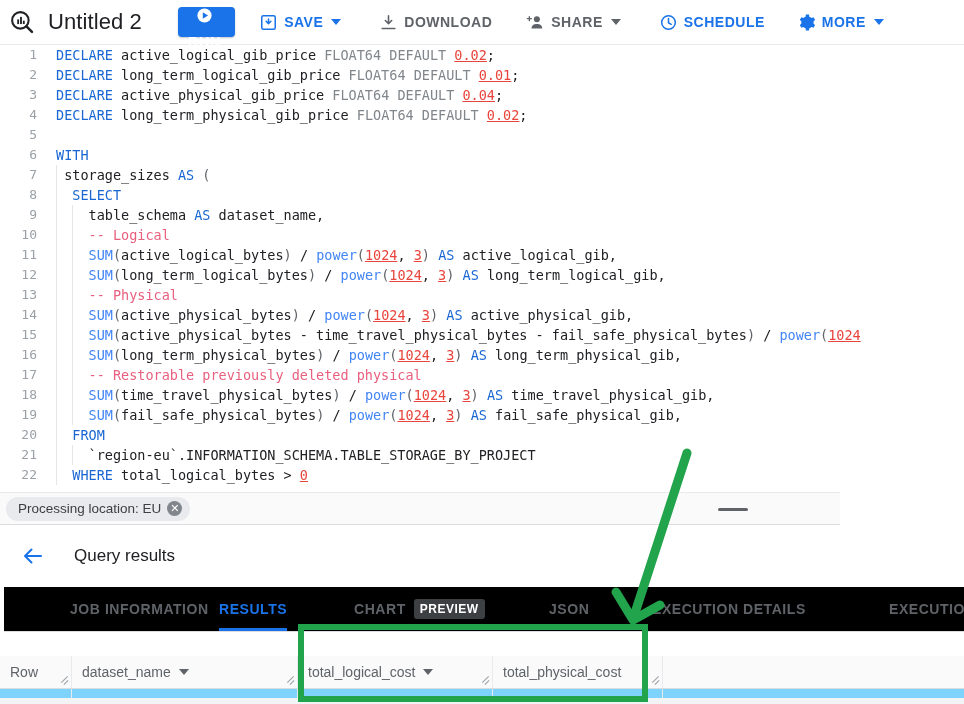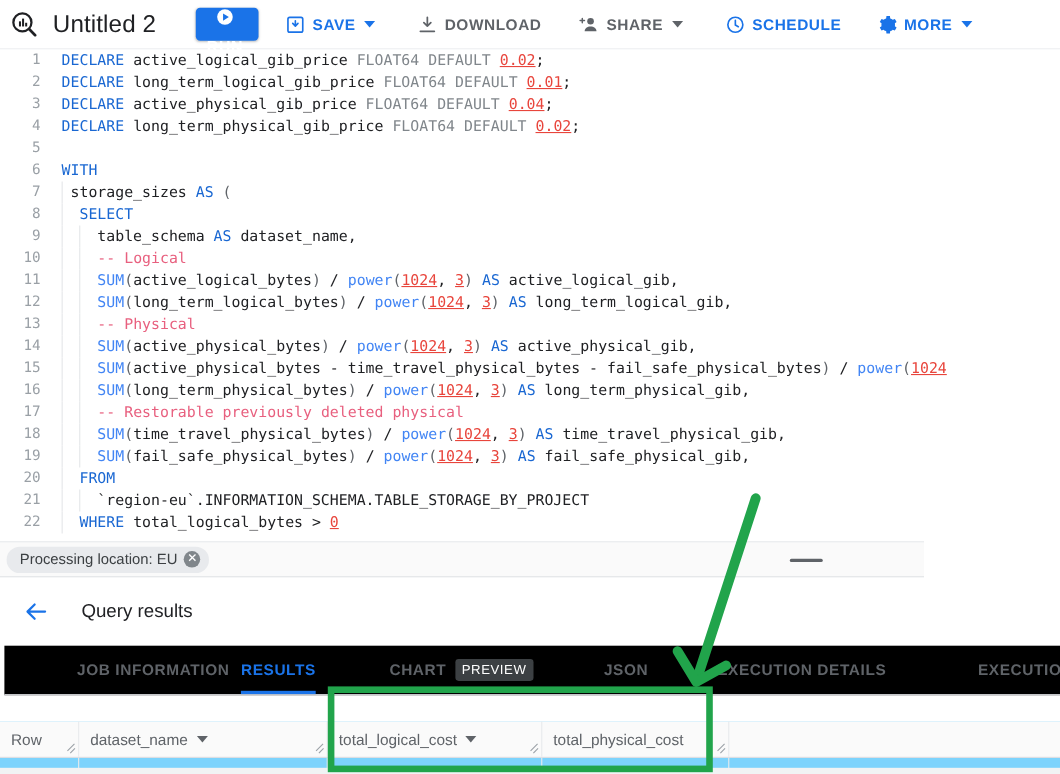--- a/index.html
+++ b/index.html
@@ -115,21 +115,21 @@
     height: 44px; display: flex; align-items: center; gap: 8px;
     font-size: 14px; font-weight: bold; letter-spacing: 0.55px;
     color: #5f6368; cursor: pointer; position: relative; white-space: nowrap;
   }
   .tab.active { color: #1a73e8; }
   .tab.active::after {
     content: ""; position: absolute; left: 0; right: 0; bottom: 0;
     height: 3px; background: #1a73e8;
   }
   .badge {
-    background: #3c4043; color: #fff; font-size: 12px; font-weight: normal;
+    background: #3c4043; color: #fff; font-size: 12px; font-weight: bold;
     letter-spacing: 0.5px; padding: 3px 6px; border-radius: 3px;
   }
 
   
   .tbl { position: absolute; top: 656px; left: 0; width: 964px; height: 72px;
          background: #7dd3fc; }
   .thead {
     display: flex; height: 33px; background: #fafafa;
     border-bottom: 1px solid #dadce0;
   }

